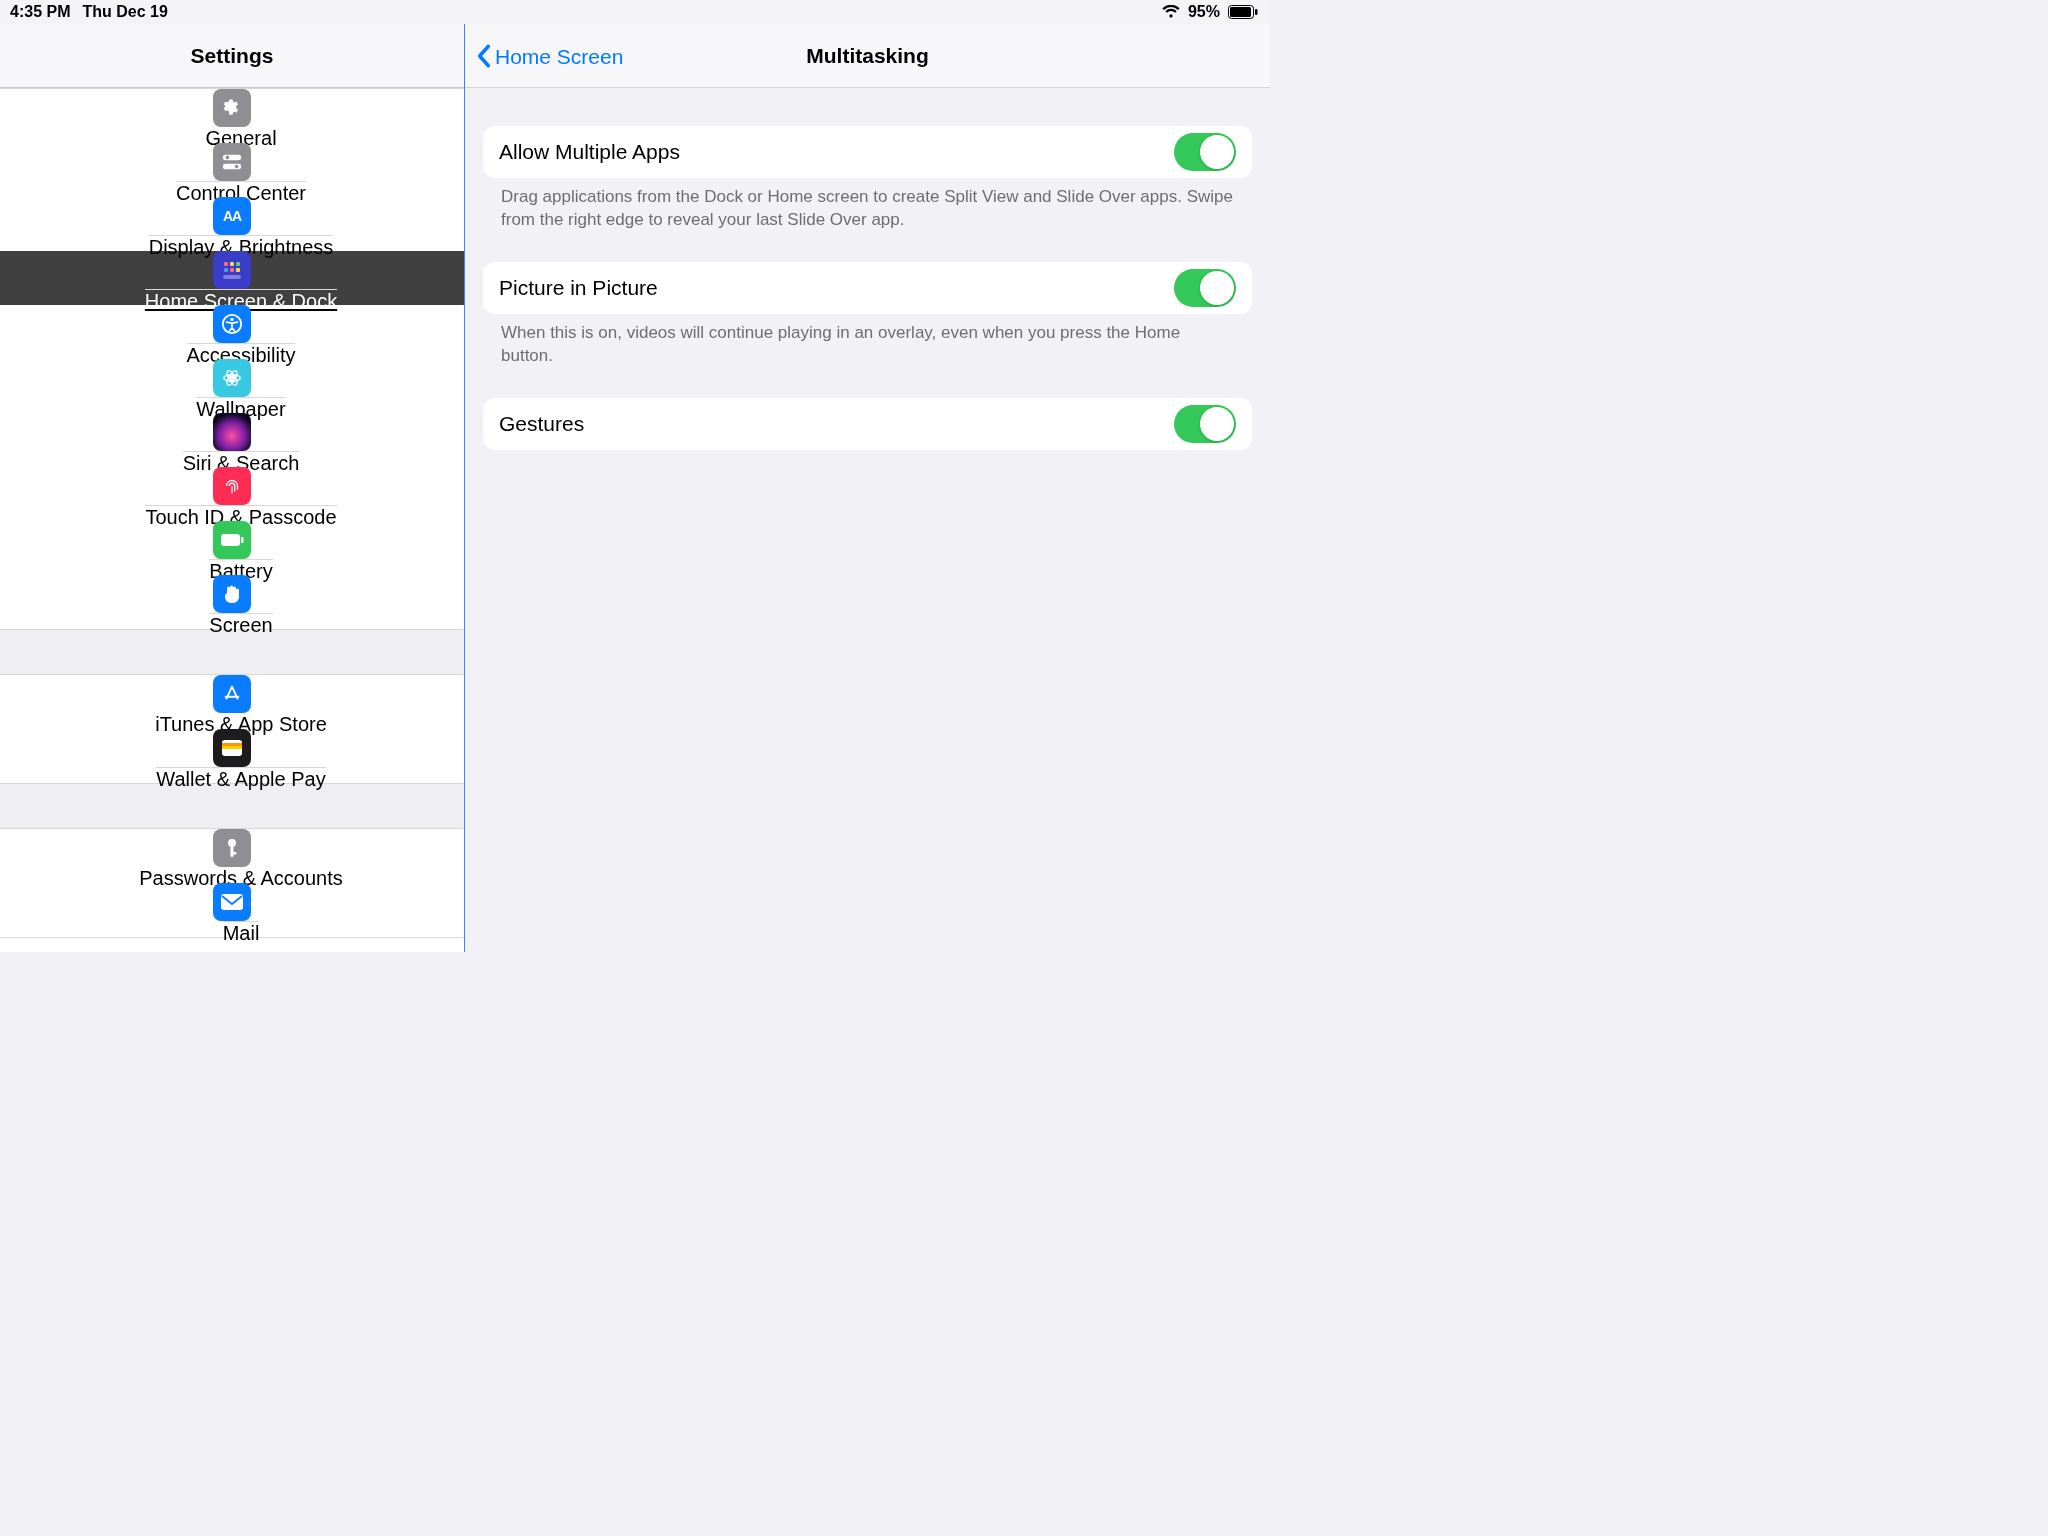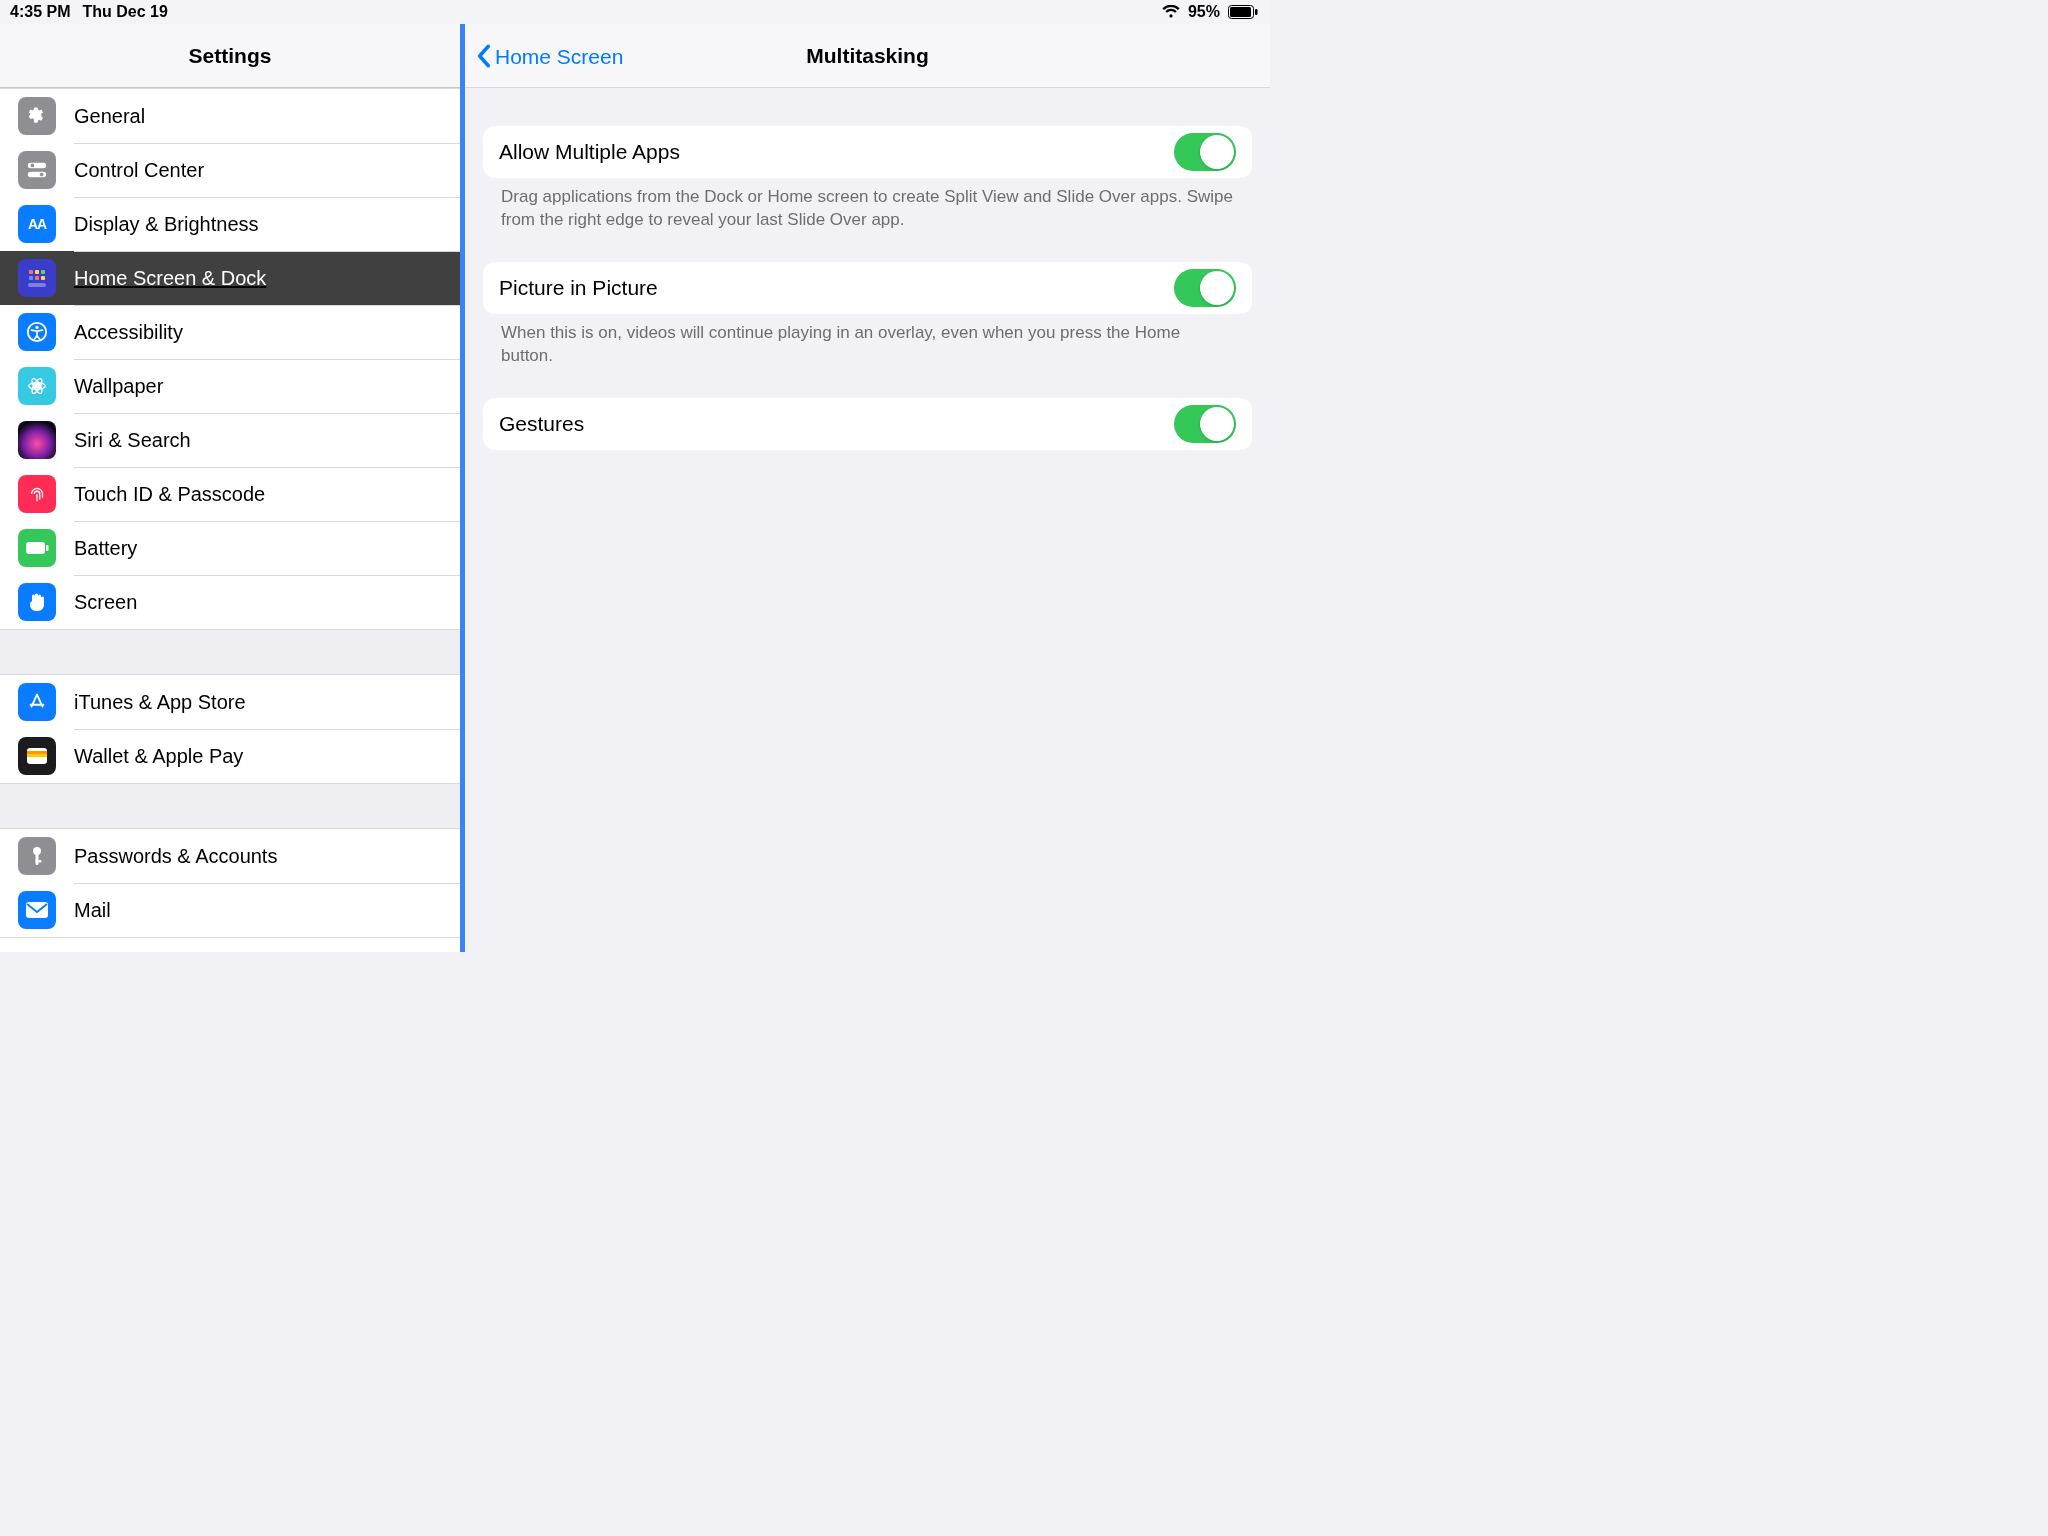--- a/index.html
+++ b/index.html
@@ -30,21 +30,21 @@
   .wifi-icon, .battery-icon { display: inline-flex; align-items: center; }
 
   .main {
     display: flex;
     height: calc(100% - 24px);
   }
 
   
   .sidebar {
     width: 465px;
-    border-right: 5px solid #3b82f6;
+    border-right: 1px solid #3b82f6;
     background: #fff;
     display: flex;
     flex-direction: column;
   }
   .sidebar-header {
     height: 64px;
     display: flex;
     align-items: center;
     justify-content: center;
     border-bottom: 1px solid #c8c8c8;
@@ -58,20 +58,21 @@
     flex: 1;
     overflow: hidden;
     background: #fff;
   }
   .row {
     display: flex;
     align-items: center;
     height: 54px;
     padding-left: 18px;
     cursor: pointer;
+    flex-direction: column;
   }
   .row .icon-wrap {
     width: 38px; height: 38px;
     border-radius: 8px;
     margin-right: 18px;
     display: flex; align-items: center; justify-content: center;
     flex-shrink: 0;
     color: #fff;
   }
   .row .label {

